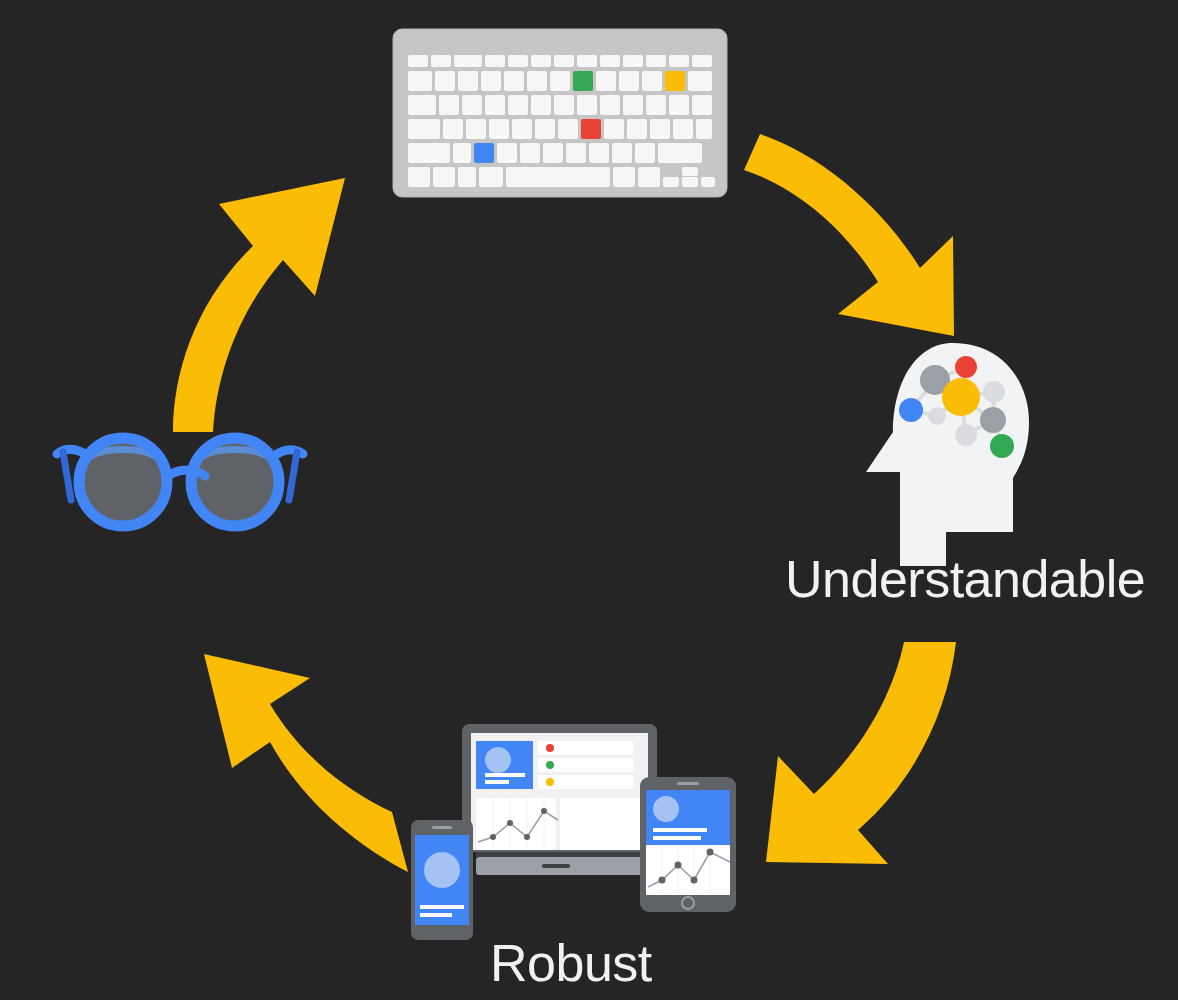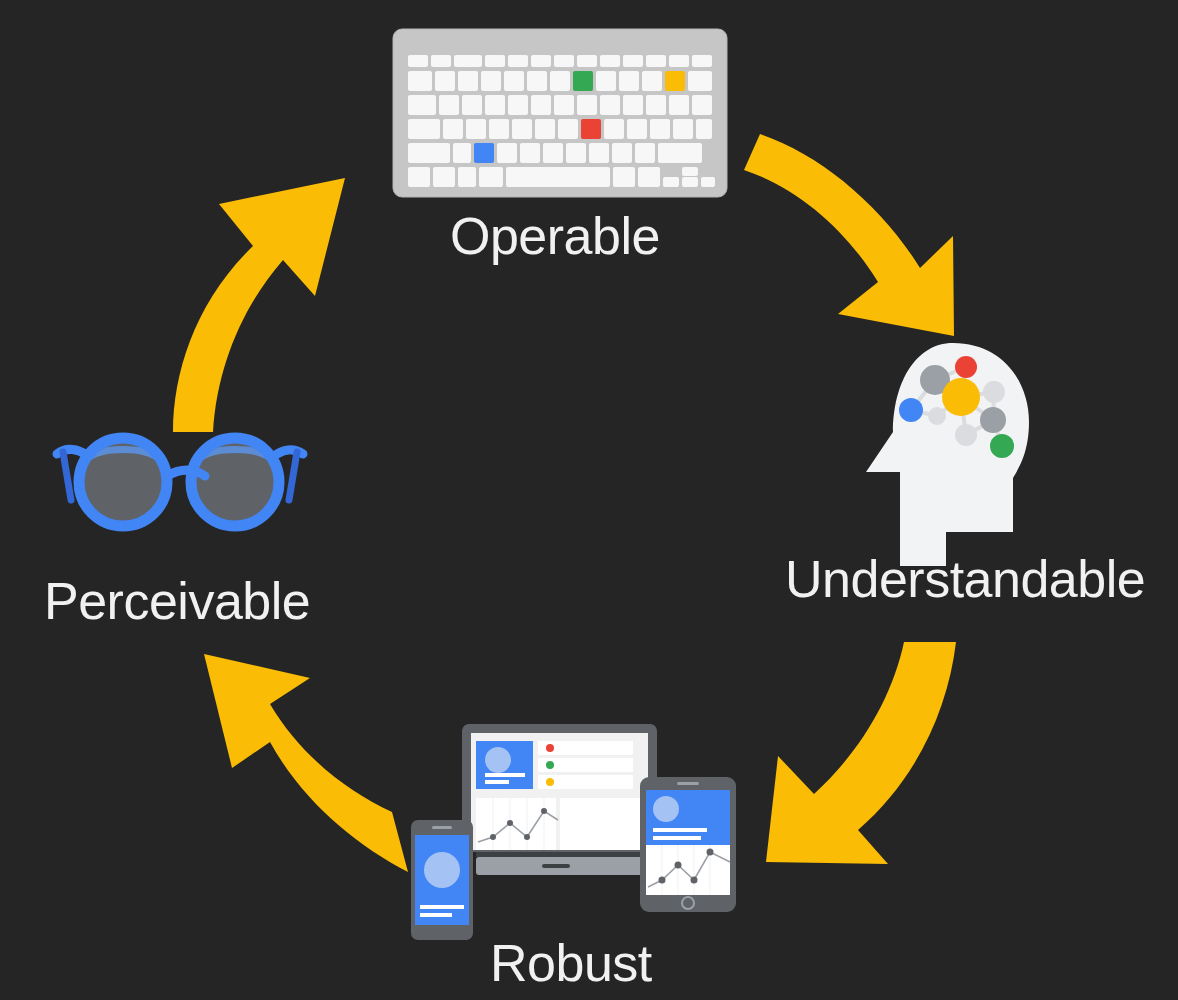--- a/index.html
+++ b/index.html
@@ -152,21 +152,20 @@
         <rect x="114" y="139" width="104" height="20" rx="2"></rect>
         <rect x="221" y="139" width="22" height="20" rx="2"></rect>
         <rect x="246" y="139" width="22" height="20" rx="2"></rect>
         <rect x="271" y="149" width="16" height="10" rx="2"></rect>
         <rect x="290" y="139" width="16" height="9" rx="2"></rect>
         <rect x="290" y="149" width="16" height="10" rx="2"></rect>
         <rect x="309" y="149" width="14" height="10" rx="2"></rect>
       </g>
     </svg>
   </div>
-  <div class="label" style="left:450px; top:210px;">Operable</div>
 
   <div class="node" style="left:853px; top:340px;">
     <svg width="200" height="230" viewBox="0 0 200 230">
       <path d="M100 3 C148 3, 176 40, 176 82 C176 112, 166 128, 160 138 L160 192 L93 192 L93 226 L47 226 L47 132 L13 132 L40 92 C40 44, 62 3, 100 3 Z" fill="#F1F3F4"></path>
       <g stroke="#DADCE0" stroke-width="4" fill="none">
         <line x1="58" y1="70" x2="82" y2="40"></line>
         <line x1="82" y1="40" x2="113" y2="27"></line>
         <line x1="82" y1="40" x2="108" y2="57"></line>
         <line x1="108" y1="57" x2="113" y2="27"></line>
         <line x1="58" y1="70" x2="84" y2="76"></line>
@@ -275,15 +274,14 @@
       <line x1="252" y1="32" x2="244" y2="80" stroke="#3367D6" stroke-width="7" stroke-linecap="round"></line>
       <circle cx="78" cy="62" r="44" fill="#5F6368"></circle>
       <circle cx="190" cy="62" r="44" fill="#5F6368"></circle>
       <path d="M40 40 C56 26, 100 26, 116 40" fill="none" stroke="#5B9BF8" stroke-width="7" stroke-linecap="round" opacity="0.75"></path>
       <path d="M152 40 C168 26, 212 26, 228 40" fill="none" stroke="#5B9BF8" stroke-width="7" stroke-linecap="round" opacity="0.75"></path>
       <circle cx="78" cy="62" r="44" fill="none" stroke="#4285F4" stroke-width="11"></circle>
       <circle cx="190" cy="62" r="44" fill="none" stroke="#4285F4" stroke-width="11"></circle>
       <path d="M122 56 C136 48, 148 48, 160 56" fill="none" stroke="#4285F4" stroke-width="9" stroke-linecap="round"></path>
     </svg>
   </div>
-  <div class="label" style="left:44px; top:575px;">Perceivable</div>
 
 </div>
 
 </body></html>

